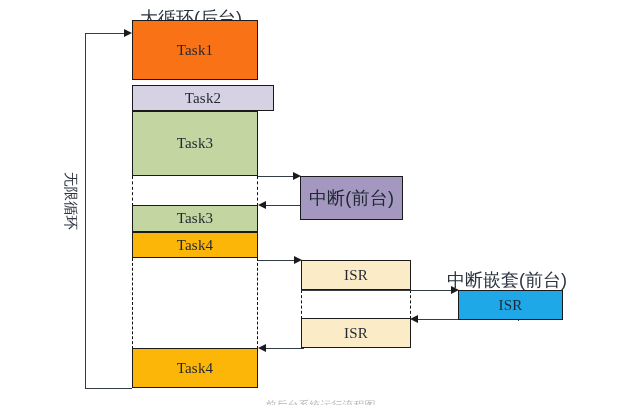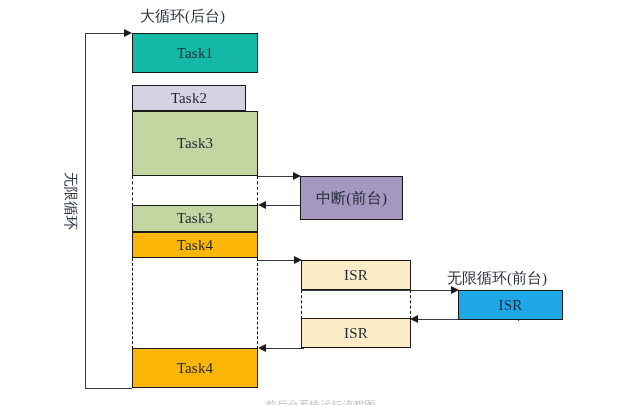--- a/index.html
+++ b/index.html
@@ -31,22 +31,22 @@
     white-space: nowrap;
   }
   .label {
     position: absolute;
     color: #2b3340;
     font-size: 15.5px;
     white-space: nowrap;
     line-height: 1;
   }
   .cjk {
-    font-family: Liberation Serif, serif;
-    font-size: 15px;
+    font-family: Liberation Sans, sans-serif;
+    font-size: 18px;
   }
   .vlabel {
     position: absolute;
     color: #2b3340;
     font-family: "DejaVu Sans", "Liberation Sans", sans-serif;
     font-size: 14.5px;
     white-space: nowrap;
     transform-origin: 0 0;
     transform: rotate(90deg);
     line-height: 1;
@@ -126,25 +126,25 @@
   <div class="hline" style="left:301px; top:290px; width:151px;"></div>
   <div class="arrowhead arr-right" style="left:451px; top:285.5px;"></div>
 
   <div class="hline" style="left:417px; top:319px; width:102px;"></div>
   <div class="vline" style="left:518px; top:319px; height:2px;"></div>
   <div class="arrowhead arr-left" style="left:410px; top:314.5px;"></div>
 
   <div class="hline" style="left:266px; top:348px; width:38px;"></div>
   <div class="arrowhead arr-left" style="left:258px; top:343.5px;"></div>
 
-  <div class="box" style="left:132px; top:33px; width:126px; height:40px; background:#14b8a6;">
+  <div class="box" style="left:132px; top:20px; width:126px; height:60px; background:#f97316;">
     <span>Task1</span>
   </div>
 
-  <div class="box" style="left:132px; top:85px; width:114px; height:26px; background:#d6d2e3;">
+  <div class="box" style="left:132px; top:85px; width:142px; height:26px; background:#d6d2e3;">
     <span>Task2</span>
   </div>
 
   <div class="box" style="left:132px; top:111px; width:126px; height:65px; background:#c3d5a0;">
     <span>Task3</span>
   </div>
 
   <div class="box" style="left:132px; top:205px; width:126px; height:27px; background:#c3d5a0;">
     <span>Task3</span>
   </div>
@@ -166,17 +166,17 @@
   </div>
 
   <div class="box" style="left:301px; top:318px; width:110px; height:30px; background:#fbecc7;">
     <span>ISR</span>
   </div>
 
   <div class="box" style="left:458px; top:290px; width:105px; height:30px; background:#1fa8e8;">
     <span>ISR</span>
   </div>
 
-  <div class="label cjk" style="left:447px; top:271px;">无限循环(前台)</div>
+  <div class="label cjk" style="left:447px; top:271px;">中断嵌套(前台)</div>
 
   <div class="caption" style="top:398px; height:7px;">前后台系统运行流程图</div>
 
 </div>
 
 </body></html>

